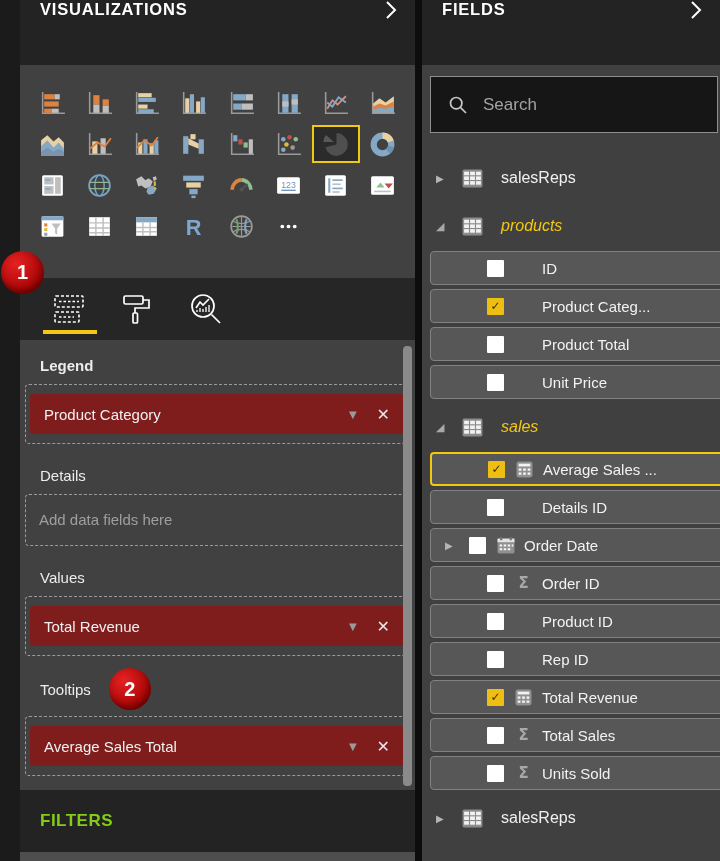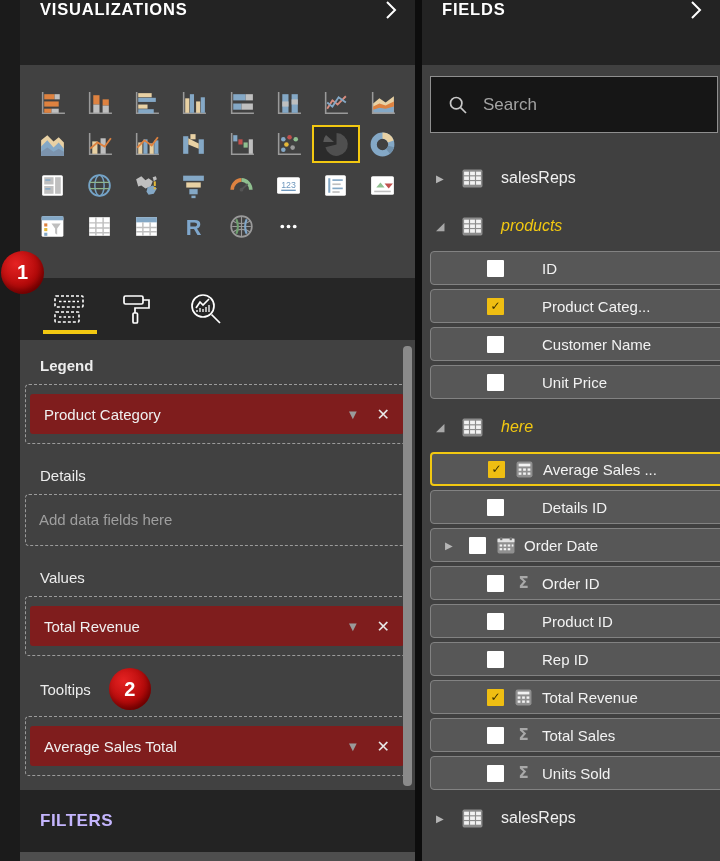--- a/index.html
+++ b/index.html
@@ -28,21 +28,21 @@
   .well-box{margin:0 6px 0 5px;padding:9px 4px;border:1px dashed #9b9b9b;border-radius:4px;}
   .pill{height:40px;background:#7f1d1d;border-radius:3px;display:flex;align-items:center;padding:0 14px;box-sizing:border-box;}
   .pill-text{flex:1;color:#f0f0f0;font-size:15px;white-space:nowrap;overflow:hidden;}
   .pill-caret{color:#9a9a9a;font-size:10px;margin-right:20px;font-family:"DejaVu Sans",sans-serif;}
   .pill-remove{color:#e8e8e8;font-size:16px;font-family:"DejaVu Sans",sans-serif;}
   .well-placeholder{height:32px;line-height:32px;color:#9f9f9f;font-size:15px;padding-left:9px;}
   .badge{background:radial-gradient(circle at 35% 30%,#e52222,#a00000 78%);border-radius:50%;color:#fff;font-weight:bold;display:flex;align-items:center;justify-content:center;box-shadow:inset -2px -4px 6px rgba(0,0,0,.35);}
   .badge-inline{width:42px;height:42px;margin-left:18px;font-size:20px;}
   .badge-1{position:absolute;left:1px;top:251px;width:43px;height:43px;font-size:20px;z-index:5;}
   .filters-band{position:absolute;top:790px;left:0;right:0;height:62px;background:#232323;display:flex;align-items:center;padding-left:20px;box-sizing:border-box;}
-  .filters-title{color:#c4b5fd;font-size:17px;font-weight:bold;letter-spacing:.5px;}
+  .filters-title{color:#84cc16;font-size:17px;font-weight:bold;letter-spacing:.5px;}
   .bottom-strip{position:absolute;top:852px;left:0;right:0;height:9px;background:#4e4e4e;}
   .vscroll{position:absolute;top:346px;right:3px;width:9px;height:440px;background:#8a8a8a;border-radius:4px;}
 
   
   .fields-panel{position:absolute;left:422px;top:0;width:298px;height:861px;background:#404040;overflow:hidden;}
   .search-box{position:absolute;top:76px;left:8px;right:2px;height:57px;background:#161616;border:1px solid #8f8f8f;display:flex;align-items:center;padding:0 10px 0 17px;box-sizing:border-box;}
   .search-box input{flex:1;background:transparent;border:none;outline:none;color:#cfcfcf;font-size:17px;margin-left:13px;font-family:Liberation Sans, sans-serif;min-width:0;}
   .search-box input::placeholder{color:#a3a3a3;}
   .tree{position:absolute;top:150px;left:0;right:0;}
   .table-row{display:flex;align-items:center;height:40px;margin:8px 0 5px;}
@@ -474,21 +474,21 @@
           <span class="field-label">ID</span>
         </div>
         <div class="field-row">
           <span class="checkbox checked">✓</span>
           <span class="type-slot"></span>
           <span class="field-label">Product Categ...</span>
         </div>
         <div class="field-row">
           <span class="checkbox"></span>
           <span class="type-slot"></span>
-          <span class="field-label">Customer Name</span>
+          <span class="field-label">Product Total</span>
         </div>
         <div class="field-row">
           <span class="checkbox"></span>
           <span class="type-slot"></span>
           <span class="field-label">Unit Price</span>
         </div>
         <div class="table-row">
           <span class="tree-arrow expanded">◢</span>
           <span class="table-icon">
             <svg viewBox="0 0 20 18" width="21" height="19">
@@ -499,21 +499,21 @@
                 <rect x="13.4" y="2.5" width="4.6" height="3.4"></rect>
                 <rect x="2" y="7" width="4.6" height="3.4"></rect>
                 <rect x="7.7" y="7" width="4.6" height="3.4"></rect>
                 <rect x="13.4" y="7" width="4.6" height="3.4"></rect>
                 <rect x="2" y="11.5" width="4.6" height="3.4"></rect>
                 <rect x="7.7" y="11.5" width="4.6" height="3.4"></rect>
                 <rect x="13.4" y="11.5" width="4.6" height="3.4"></rect>
               </g>
             </svg>
           </span>
-          <span class="table-name highlighted">here</span>
+          <span class="table-name highlighted">sales</span>
         </div>
         <div class="field-row selected">
           <span class="checkbox checked">✓</span>
           <span class="type-slot">
             <svg viewBox="0 0 16 16" width="17" height="17">
               <rect x="0.5" y="0.5" width="15" height="15" rx="2" fill="#909090"></rect>
               <rect x="2.5" y="2.5" width="11" height="2.6" fill="#f2f2f2"></rect>
               <g fill="#f2f2f2">
                 <rect x="2.5" y="7" width="2.6" height="2.2"></rect>
                 <rect x="6.7" y="7" width="2.6" height="2.2"></rect>

